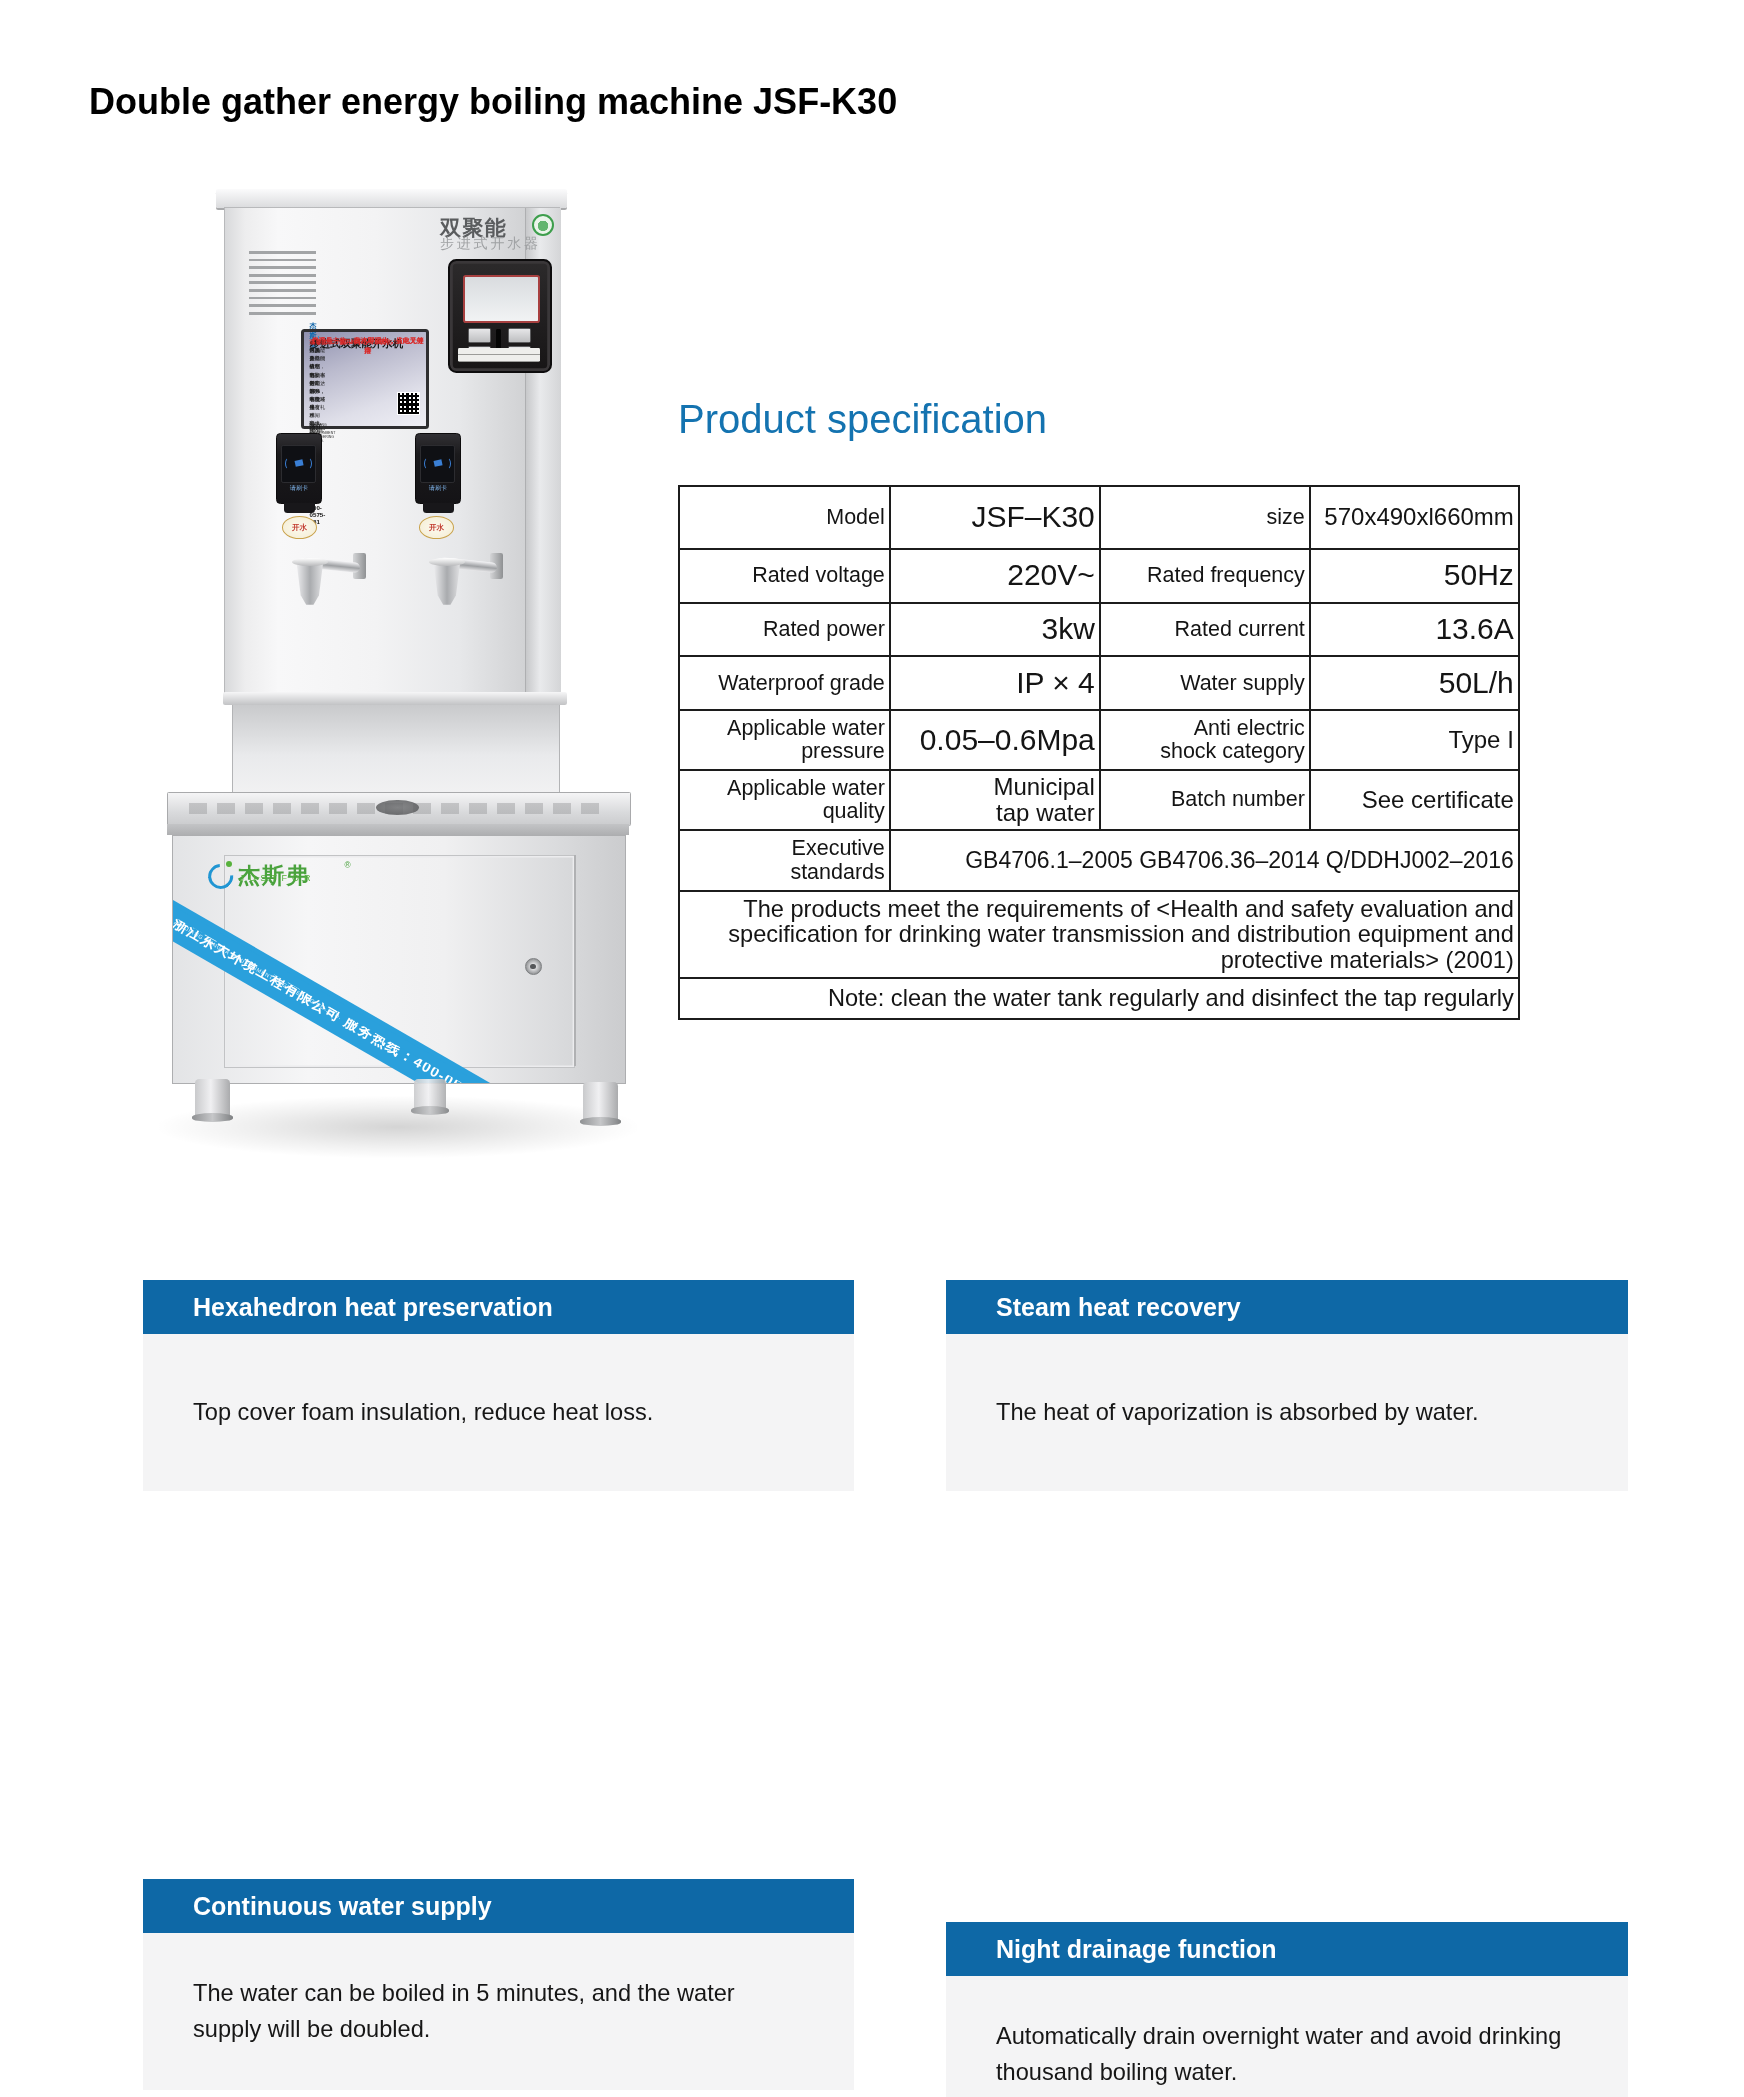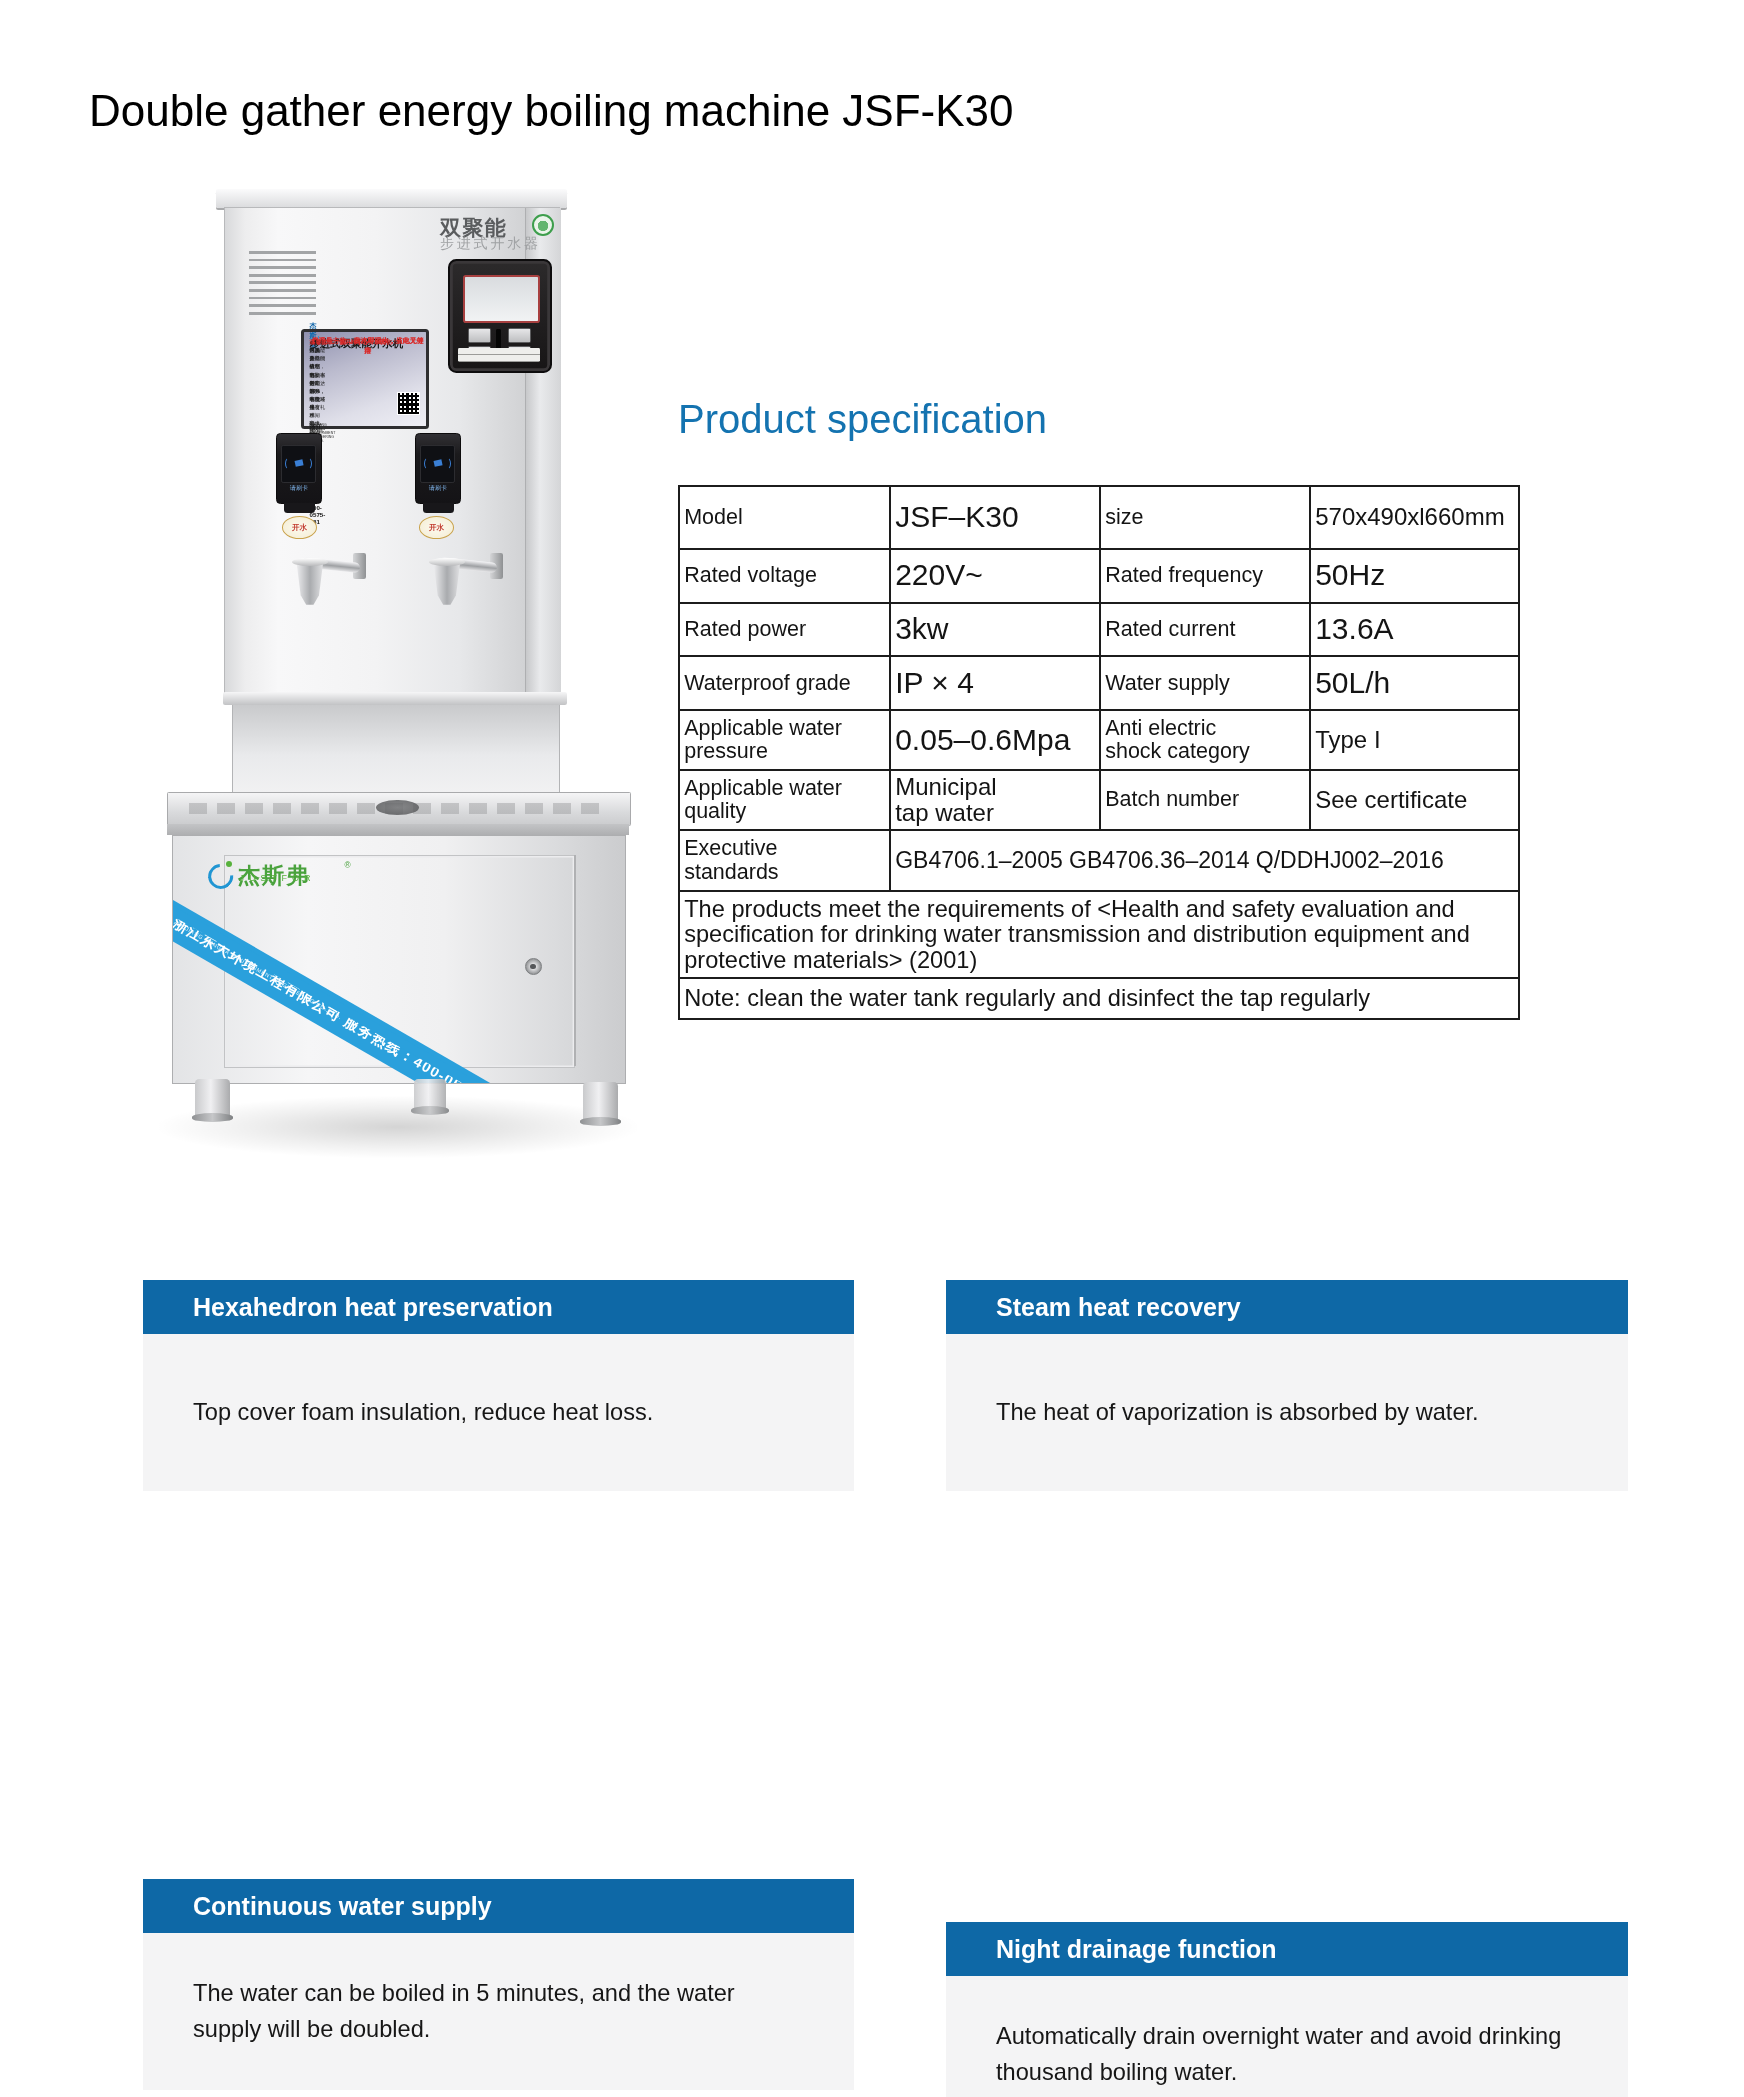--- a/index.html
+++ b/index.html
@@ -3,35 +3,35 @@
 <meta charset="utf-8">
 <style>
   html,body { margin:0; padding:0; background:#ffffff; }
   #page {
     position:relative; width:1745px; height:2097px; background:#ffffff;
     font-family:"Liberation Sans", sans-serif; color:#1a1a1a; overflow:hidden;
   }
   
   .doc-title {
     position:absolute; left:89px; top:57px;
-    font-size:44px; font-weight:normal; color:#000; letter-spacing:0px;
+    font-size:36px; font-weight:bold; color:#000; letter-spacing:0px;
   }
   
   .spec-heading {
     position:absolute; left:678px; top:397px;
     font-size:40px; color:#1473b0; font-weight:normal;
   }
   
   table.spec {
     position:absolute; left:678px; top:485px; width:842px;
     border-collapse:collapse; table-layout:fixed;
     font-size:21.5px; color:#141414;
   }
   table.spec td {
-    border:2.1px solid #1c1c1c; text-align:left; vertical-align:middle;
+    border:2.1px solid #1c1c1c; text-align:right; vertical-align:middle;
     white-space:pre-line; line-height:1.08; padding:1.4px 4.2px;margin-left:24px;
   }
   table.spec { border:2.8px solid #1c1c1c; }
   td.v-lg { font-size:30px; }
   td.v-md { font-size:24px; }
   td.v-sm { font-size:23px; }
   tr.r0 td { height:58px; }
   tr.rr td { height:49px; }
   tr.r2l td { height:55px; }
   tr.std td { height:57px; }

